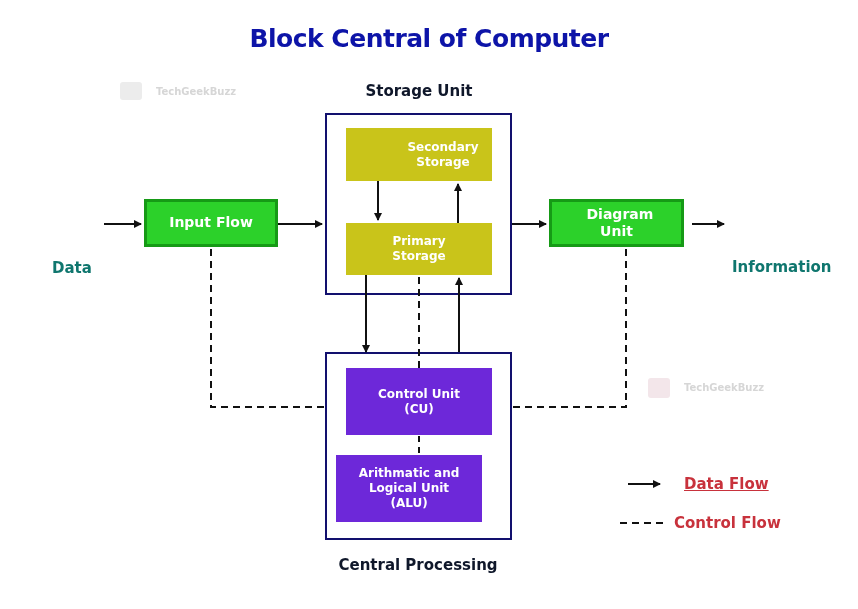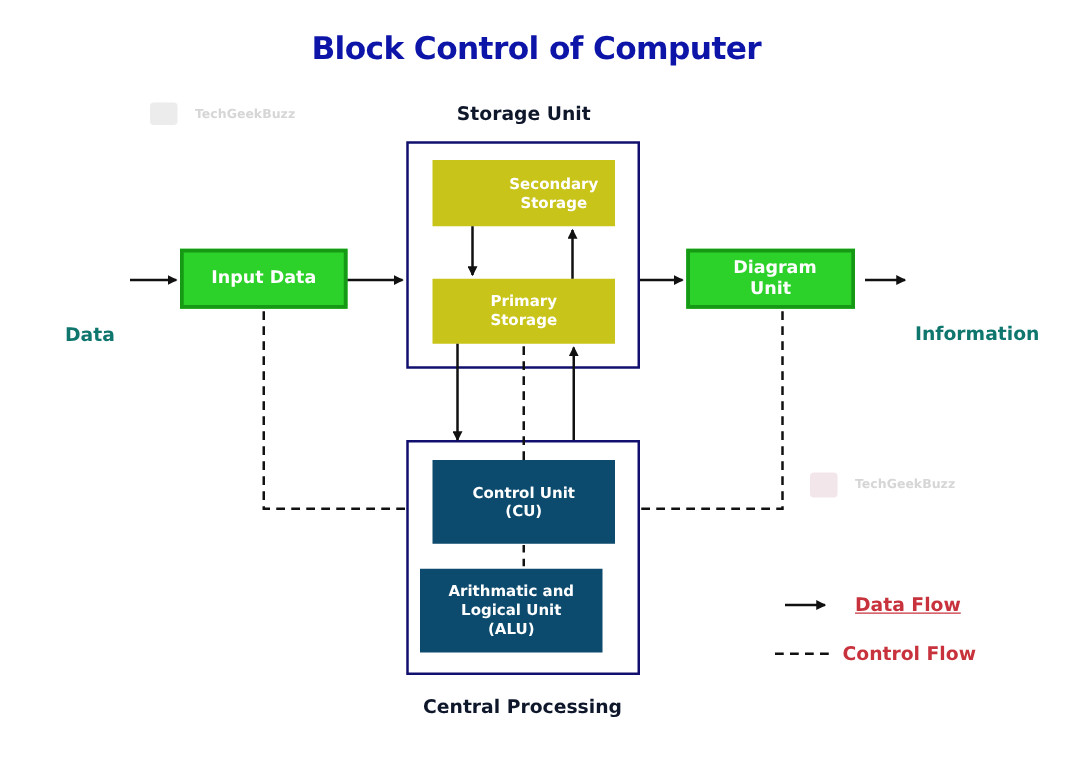--- a/index.html
+++ b/index.html
@@ -6,51 +6,51 @@
   body { width: 858px; height: 609px; position: relative; overflow: hidden;
          font-family: "DejaVu Sans", "Liberation Sans", sans-serif; }
   .abs { position: absolute; }
   .title { left: 0; width: 858px; top: 24px; text-align: center; font-size: 25px; font-weight: bold; color: #0d14a8; letter-spacing: -0.5px; }
   .section-label { font-size: 15px; font-weight: bold; color: #0f172a; text-align: center; }
   .container { border: 2px solid #12106e; box-sizing: border-box; background: #ffffff; }
   .block { box-sizing: border-box; display: flex; align-items: center; justify-content: center; text-align: center;
            color: #ffffff; font-weight: bold; line-height: 1.25; }
   .green { background: #2cd12a; border: 3px solid #169a16; font-size: 14px; }
   .olive { background: #c9c41a; font-size: 12px; }
-  .blue  { background: #0c4a6e; font-size: 12px; }
+  .blue  { background: #6d28d9; font-size: 12px; }
   .ext-label { font-size: 15px; font-weight: bold; color: #0f766e; margin-top: 44px; }
   .legend-label { font-size: 15px; font-weight: bold; color: #c8323c; }
   .watermark { font-size: 10px; font-weight: bold; color: #d6d6d6; }
   svg.lines { position: absolute; left: 0; top: 0; width: 858px; height: 609px; pointer-events: none; }
 </style>
 </head>
 <body>
 
-<div class="abs title">Block Control of Computer</div>
+<div class="abs title">Block Central of Computer</div>
 
 <div class="abs" style="left:120px;top:80px;">
   <span class="abs" style="left:0;top:2px;width:22px;height:18px;background:#ececec;border-radius:3px;"></span>
   <span class="abs watermark" style="left:36px;top:6px;white-space:nowrap;">TechGeekBuzz</span>
 </div>
 <div class="abs" style="left:648px;top:376px;">
   <span class="abs" style="left:0;top:2px;width:22px;height:20px;background:#f3e6ea;border-radius:3px;"></span>
   <span class="abs watermark" style="left:36px;top:6px;white-space:nowrap;">TechGeekBuzz</span>
 </div>
 
 <div class="abs section-label" style="left:326px;top:82px;width:186px;">Storage Unit</div>
 <div class="abs container" style="left:325px;top:113px;width:187px;height:182px;"></div>
 <div class="abs block olive" style="left:346px;top:128px;width:146px;height:53px;padding-left:48px;">
   <span style="width:90px;">Secondary Storage</span>
 </div>
 <div class="abs block olive" style="left:346px;top:223px;width:146px;height:52px;">
   <span style="width:80px;">Primary Storage</span>
 </div>
 
 <div class="abs block green" style="left:144px;top:199px;width:134px;height:48px;">
-  <span>Input Data</span>
+  <span>Input Flow</span>
 </div>
 <div class="abs block green" style="left:549px;top:199px;width:135px;height:48px;">
   <span style="width:60px;">Diagram Unit</span>
 </div>
 
 <div class="abs ext-label" style="left:52px;top:215px;">Data</div>
 <div class="abs ext-label" style="left:732px;top:214px;">Information</div>
 
 <div class="abs container" style="left:325px;top:352px;width:187px;height:188px;"></div>
 <div class="abs block blue" style="left:346px;top:368px;width:146px;height:67px;">

